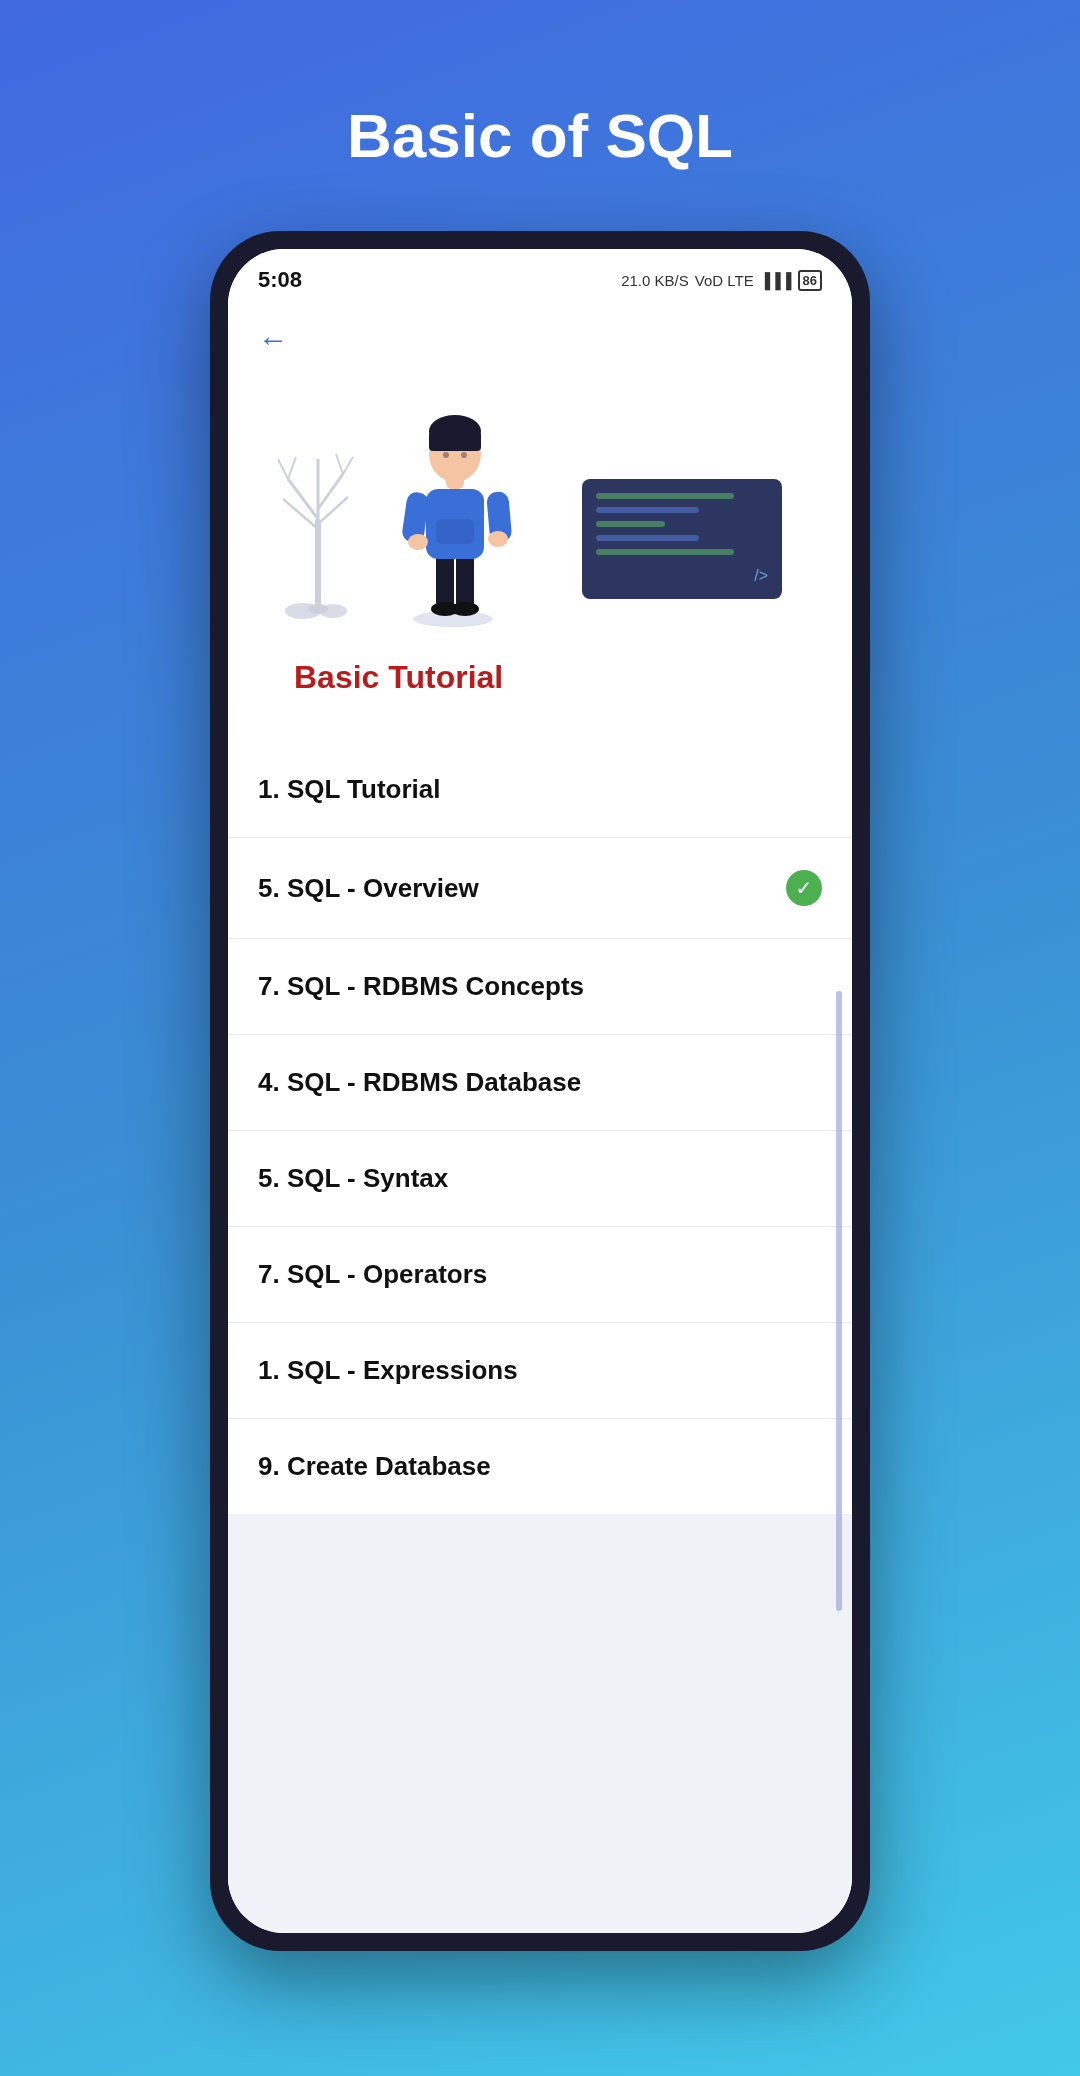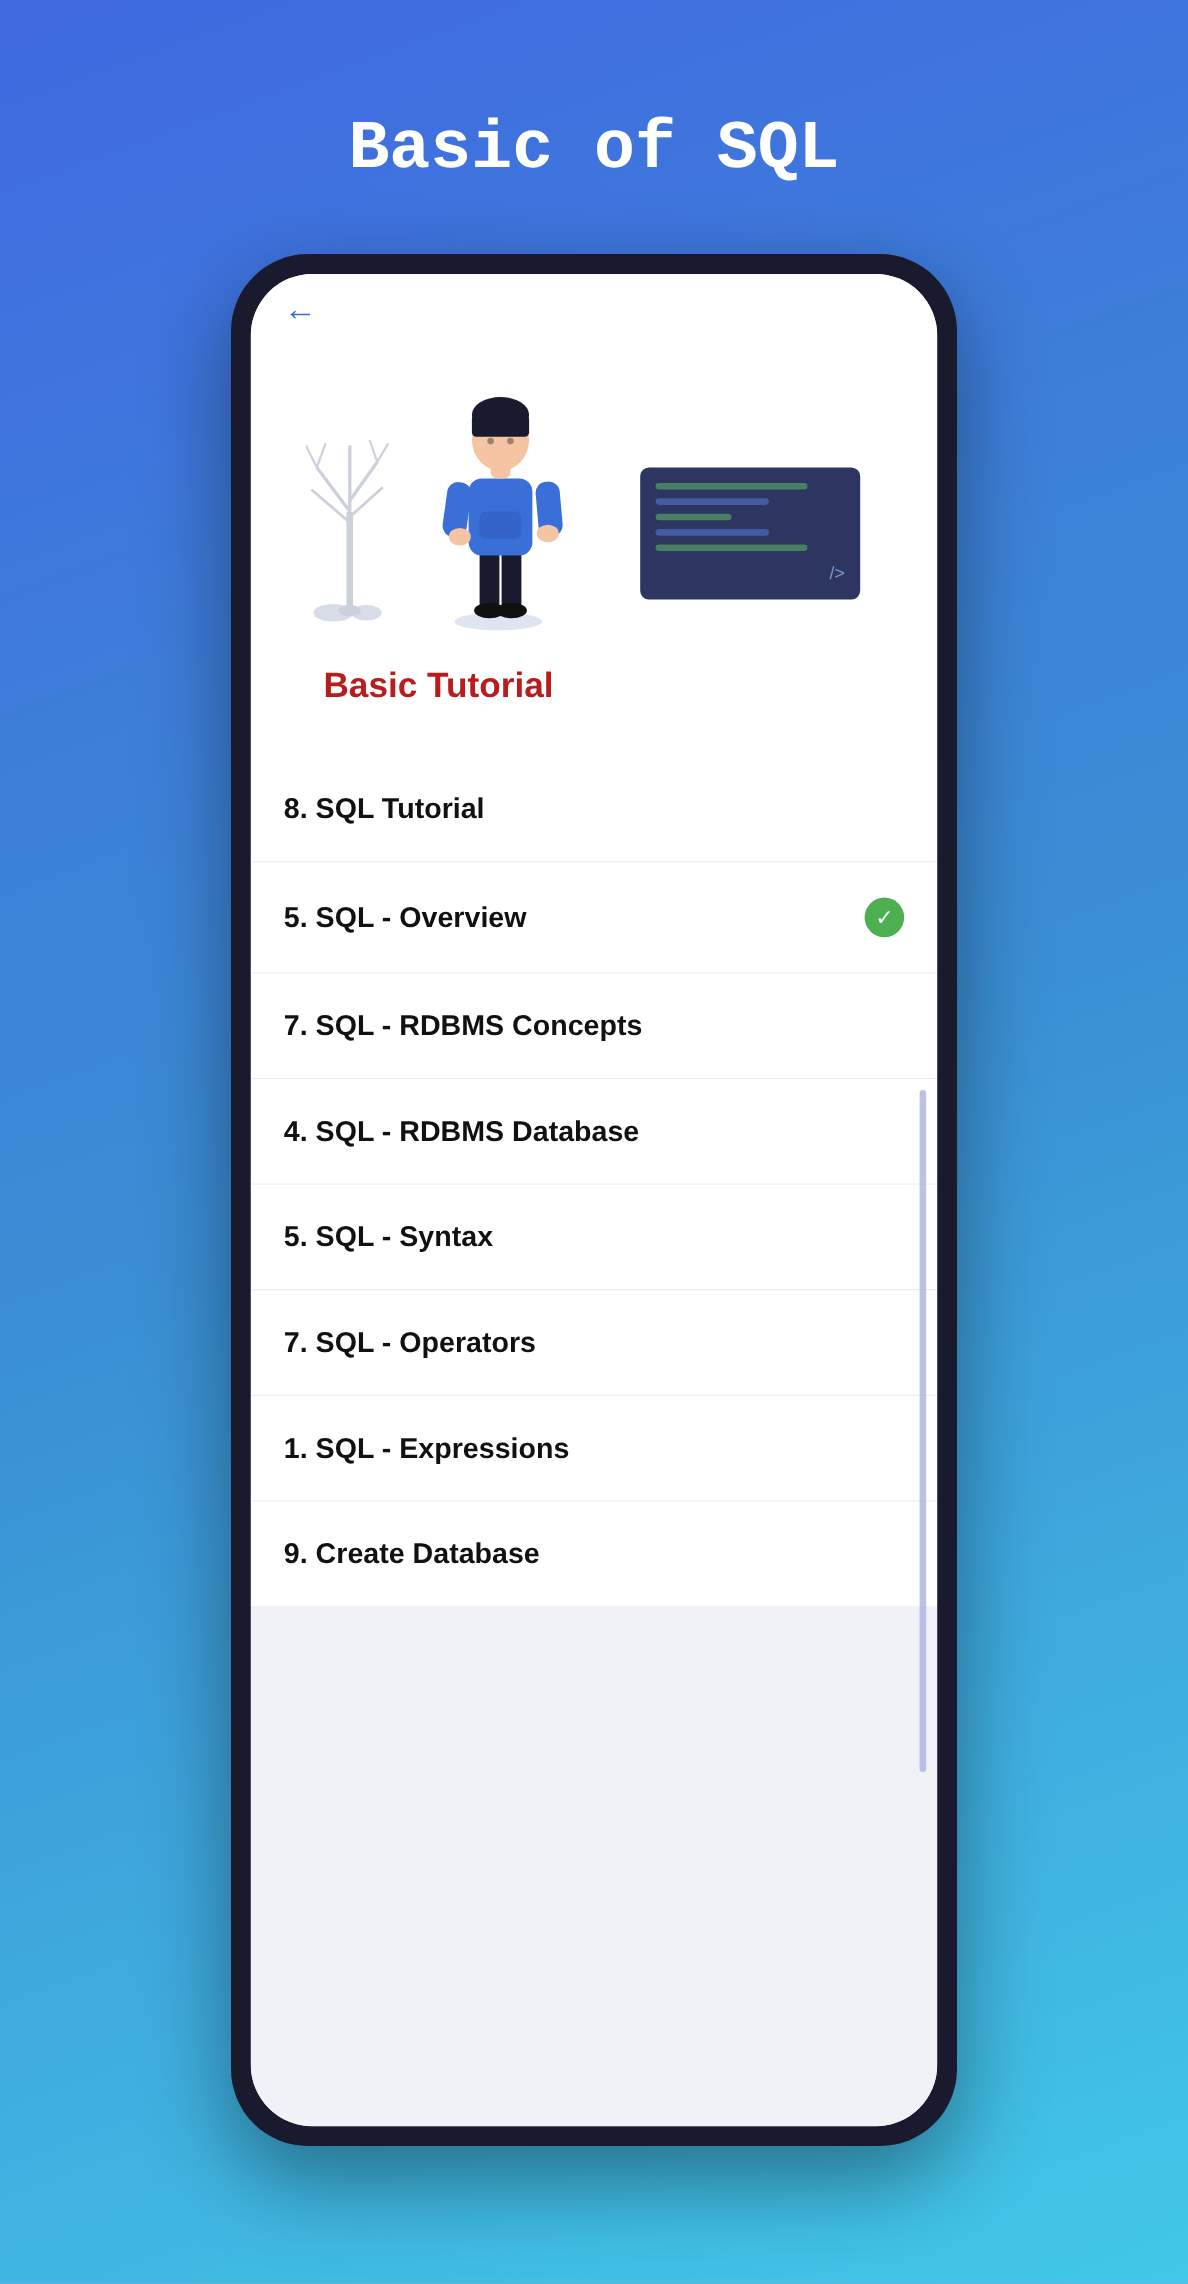--- a/index.html
+++ b/index.html
@@ -15,21 +15,20 @@
       overflow: hidden;
     }
 
     .page-title {
       color: white;
       font-size: 62px;
       font-weight: 700;
       margin-top: 100px;
       margin-bottom: 60px;
       text-align: center;
-      font-family: Liberation Mono, monospace;
     }
 
     
     .phone-shell {
       width: 660px;
       height: 1720px;
       background: #1a1a2e;
       border-radius: 70px;
       position: relative;
       box-shadow: 0 30px 80px rgba(0,0,0,0.4);
@@ -250,20 +249,29 @@
     }
   </style>
 </head>
 <body>
 
 <h1 class="page-title">Basic of SQL</h1>
 
 <div class="phone-shell">
   <div class="phone-screen">
 
+    <div class="status-bar">
+      <span class="status-time">5:08</span>
+      <div class="status-icons">
+        <span class="status-text">21.0 KB/S</span>
+        <span class="status-text">VoD LTE</span>
+        <span class="status-text">▐▐▐</span>
+        <span class="battery-icon">86</span>
+      </div>
+    </div>
 
     <div class="nav-bar">
       <div class="back-button">←</div>
     </div>
 
     <div class="hero-section">
       <div class="illustration">
 
         <svg class="tree-svg" width="80" height="200" viewBox="0 0 80 200">
 
@@ -325,21 +333,21 @@
         </div>
 
       </div>
 
       <div class="hero-label">Basic Tutorial</div>
     </div>
 
     <div class="tutorial-list">
 
       <div class="list-item">
-        <span class="list-item-text">8. SQL Tutorial</span>
+        <span class="list-item-text">1. SQL Tutorial</span>
       </div>
 
       <div class="list-item">
         <span class="list-item-text">5. SQL - Overview</span>
         <div class="check-icon">✓</div>
       </div>
 
       <div class="list-item">
         <span class="list-item-text">7. SQL - RDBMS Concepts</span>
       </div>

